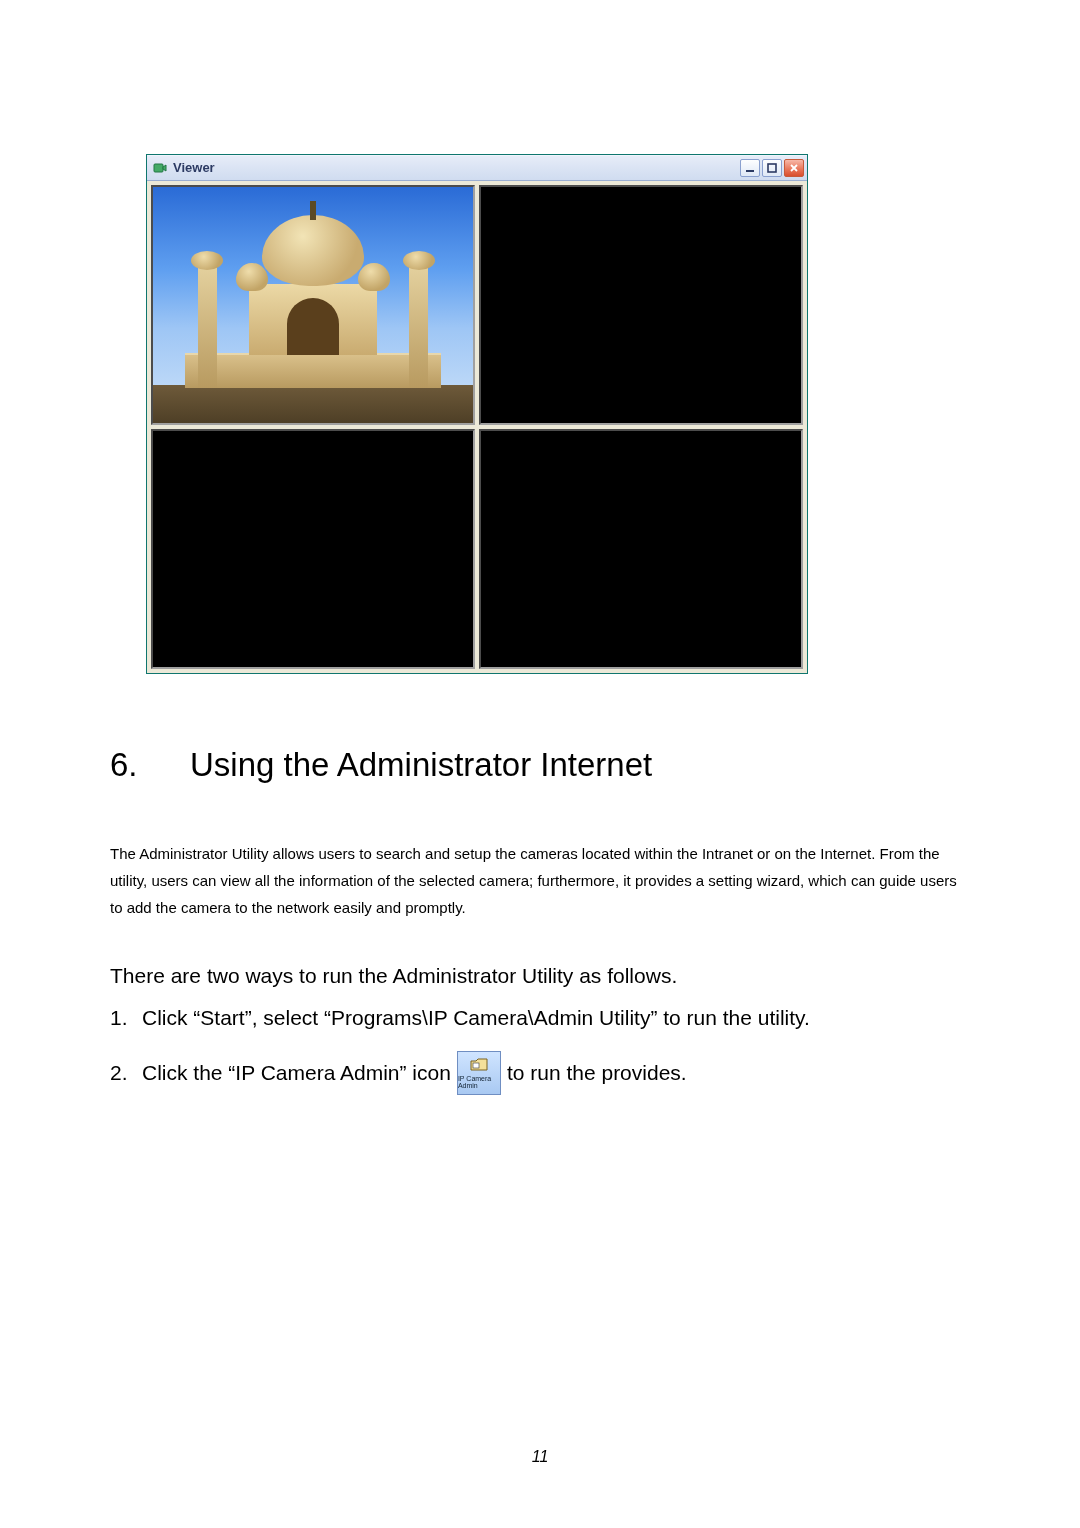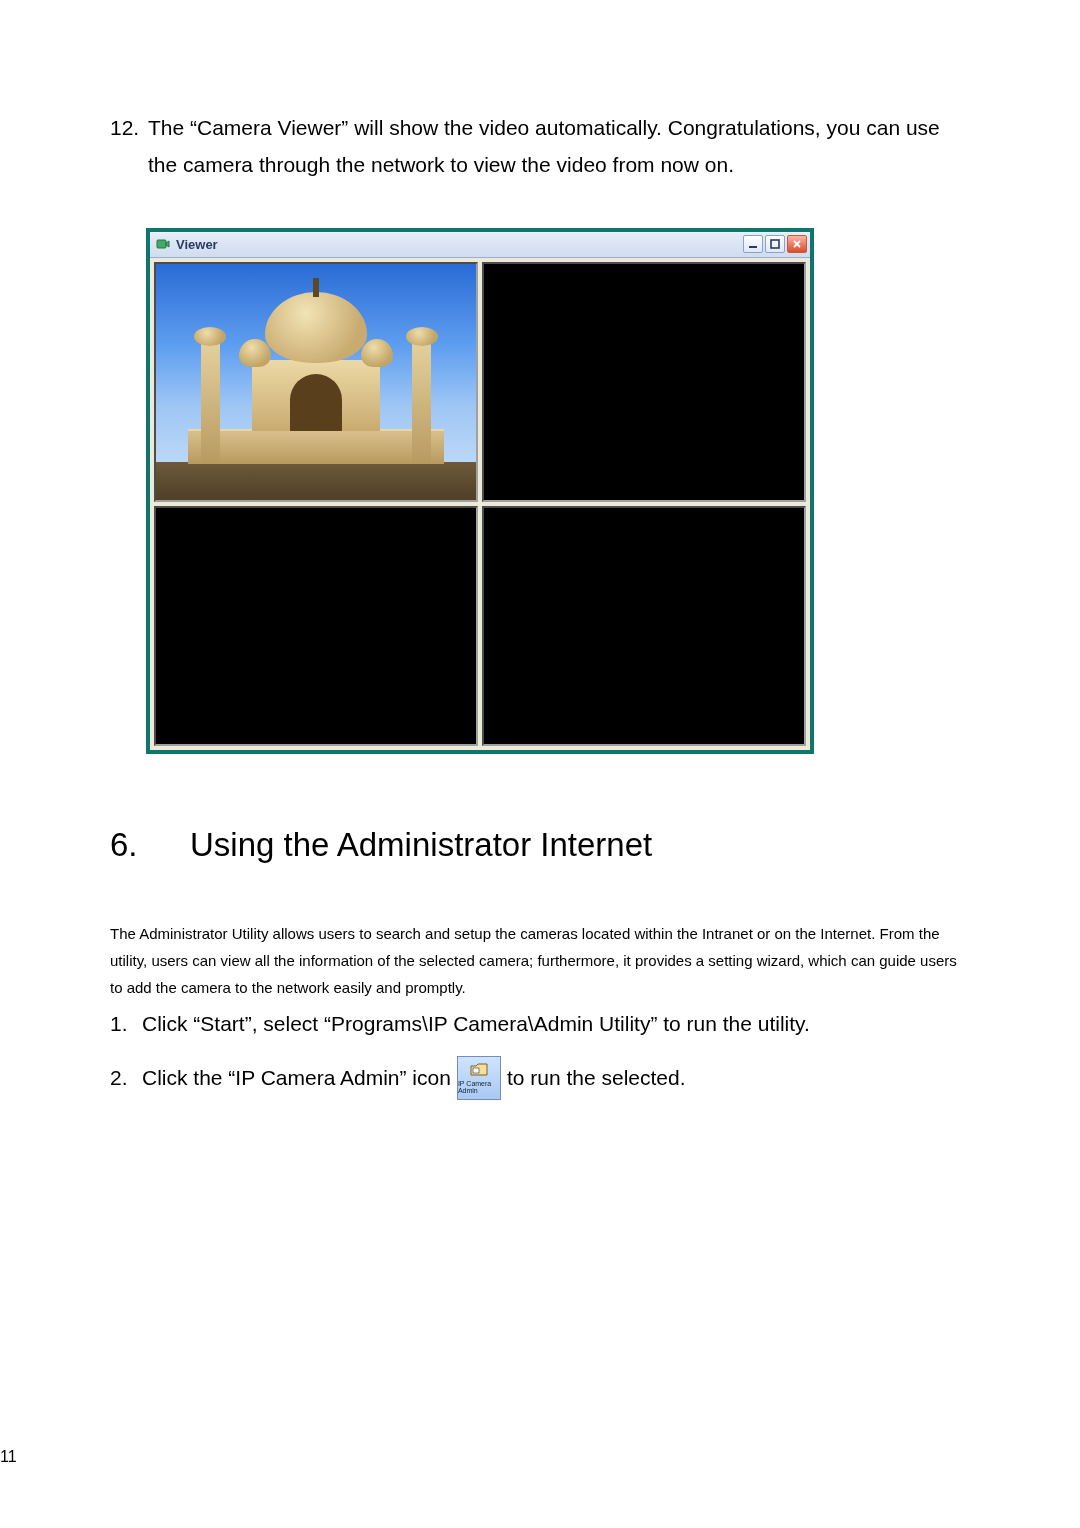--- a/index.html
+++ b/index.html
@@ -28,21 +28,21 @@
     flex: 0 0 38px;
   }
   .item-12 .txt {
     flex: 1;
   }
 
   
   .viewer-window {
     width: 660px;
     margin: 44px 0 0 36px;
-    border: 4px solid #0f766e;
+    border: 1px solid #0f766e;
     box-shadow: 0 0 0 1px #7a8fb8 inset;
     background: #ece9d8;
   }
   .titlebar {
     height: 26px;
     background: linear-gradient(to bottom, #f4f8ff 0%, #e6ecf8 6%, #dbe4f4 50%, #d0dcf0 100%);
     border-bottom: 1px solid #9aaed2;
     display: flex;
     align-items: center;
     padding: 0 3px 0 6px;
@@ -157,33 +157,30 @@
     margin: 0 6px;
     display:inline-flex; flex-direction:column; align-items:center; justify-content:center;
     font-size: 7px; color:#123; line-height:1;
   }
   .mini-icon .mi-top{ font-size:15px; line-height:1; }
 
   .page-num {
     position: absolute;
     bottom: 62px;
     left: 0; right: 0;
-    text-align: left;
+    text-align: center;
     font-size: 16px;
+    font-style: italic;
   }
 </style>
 </head>
 <body>
 
 <div class="page">
 
-  <div class="body-text item-12">
-    <div class="num">12.</div>
-    <div class="txt">The “Camera Viewer” will show the video automatically. Congratulations, you can use the camera through the network to view the video from now on.</div>
-  </div>
 
   <div class="viewer-window">
     <div class="titlebar">
       <span class="app-icon">
         <svg width="14" height="14" viewBox="0 0 14 14">
           <rect x="1" y="3" width="9" height="8" rx="1" fill="#4a6" stroke="#274" stroke-width="1"></rect>
           <path d="M10 6 L13 4 L13 10 L10 8 Z" fill="#4a6" stroke="#274" stroke-width="1"></path>
         </svg>
       </span>
       <span class="title-text">Viewer</span>
@@ -230,37 +227,38 @@
     </div>
   </div>
 
   <div class="section-heading">
     <div class="hnum">6.</div>
     <div class="htitle">Using the Administrator Internet</div>
   </div>
 
   <div class="para">The Administrator Utility allows users to search and setup the cameras located within the Intranet or on the Internet. From the utility, users can view all the information of the selected camera; furthermore, it provides a setting wizard, which can guide users to add the camera to the network easily and promptly.</div>
 
+  <div class="para2">There are two ways to run the Administrator Utility as follows.</div>
 
   <div class="ol">
     <div class="ol-row">
       <div class="onum">1.</div>
       <div class="otext">Click “Start”, select “Programs\IP Camera\Admin Utility” to run the utility.</div>
     </div>
     <div class="ol-row withicon" style="margin-top:14px;">
       <div class="onum">2.</div>
       <span class="otext1">Click the “IP Camera Admin” icon</span>
       <span class="mini-icon">
         <span class="mi-top">
           <svg width="18" height="16" viewBox="0 0 18 16">
             <path d="M1 4 L6 4 L8 2 L17 2 L17 13 L1 13 Z" fill="#f4e09a" stroke="#7a6320"></path>
             <rect x="3" y="6" width="6" height="5" fill="#fff" stroke="#333" stroke-width="0.6"></rect>
           </svg>
         </span>
         <span>IP Camera Admin</span>
       </span>
-      <span> to run the selected.</span>
+      <span> to run the provides.</span>
     </div>
   </div>
 
   <div class="page-num">11</div>
 
 </div>
 
 </body></html>

